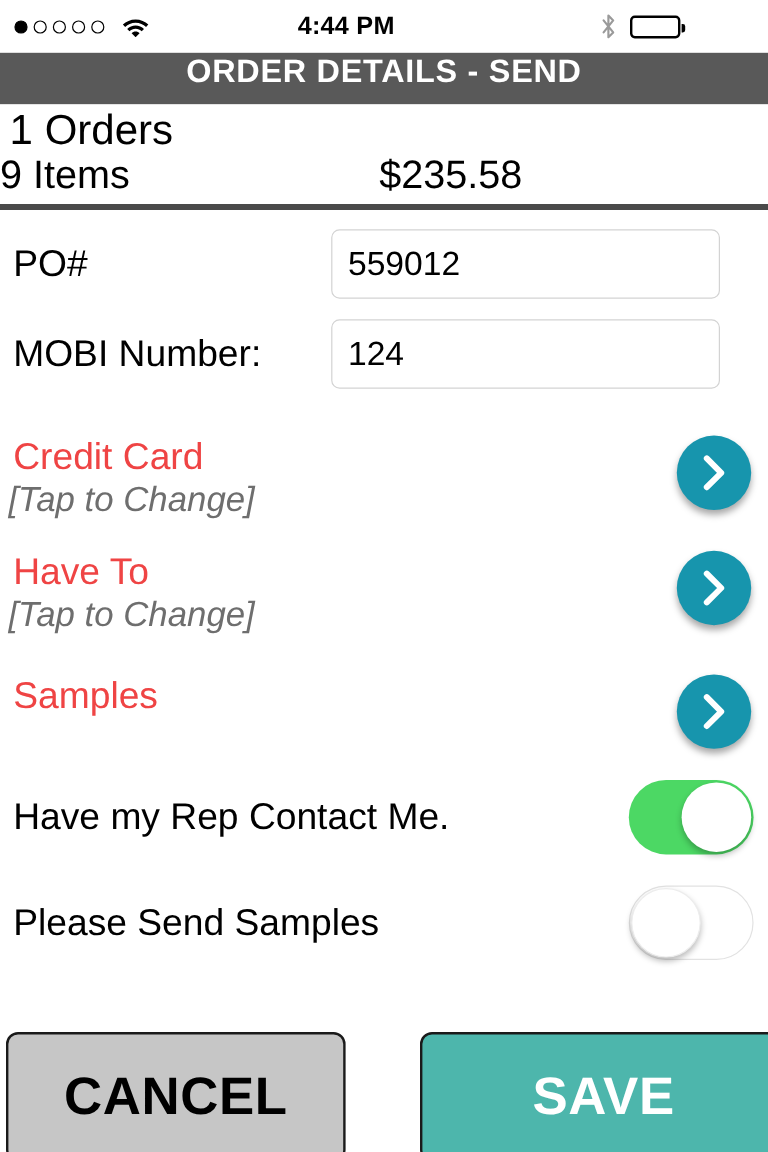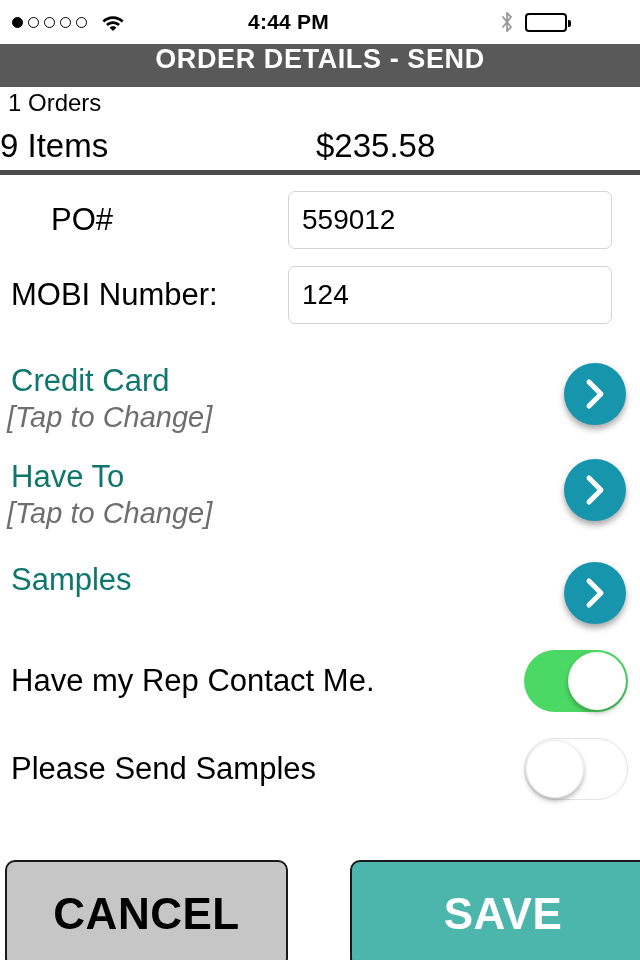--- a/index.html
+++ b/index.html
@@ -103,21 +103,21 @@
   
   .summary {
     position: absolute;
     top: 87px; left: 0;
     width: 640px; height: 83px;
     background: #ffffff;
   }
   .sum-orders {
     position: absolute;
     left: 8px; top: 2px;
-    font-size: 24px;
+    font-size: 35px;
     color: #000;
   }
   .sum-items {
     position: absolute;
     left: 0; top: 40px;
     font-size: 33px;
     color: #000;
   }
   .sum-total {
     position: absolute;
@@ -150,36 +150,35 @@
     left: 276px;
     width: 324px; height: 58px;
     border: 1px solid #d3d3d3;
     border-radius: 7px;
     background: #ffffff;
     font-family: "Liberation Sans", sans-serif;
     font-size: 28px;
     color: #000;
     padding: 0 13px;
     outline: none;
-    margin-left: 12px;
-  }
-
-  .row-po    { top: 190px; height: 60px; padding-left: 40px; }
+  }
+
+  .row-po    { top: 190px; height: 60px; }
   .row-mobi  { top: 265px; height: 60px; }
 
   
   .nav-row {
     position: absolute;
     left: 0; width: 640px;
   }
   .nav-title {
     position: absolute;
     left: 11px; top: 0;
     font-size: 31px;
-    color: #0f766e;
+    color: #ef4444;
     white-space: nowrap;
   }
   .nav-sub {
     position: absolute;
     left: 7px; top: 38px;
     font-size: 29px;
     font-style: italic;
     color: #6e6e6e;
     white-space: nowrap;
   }

